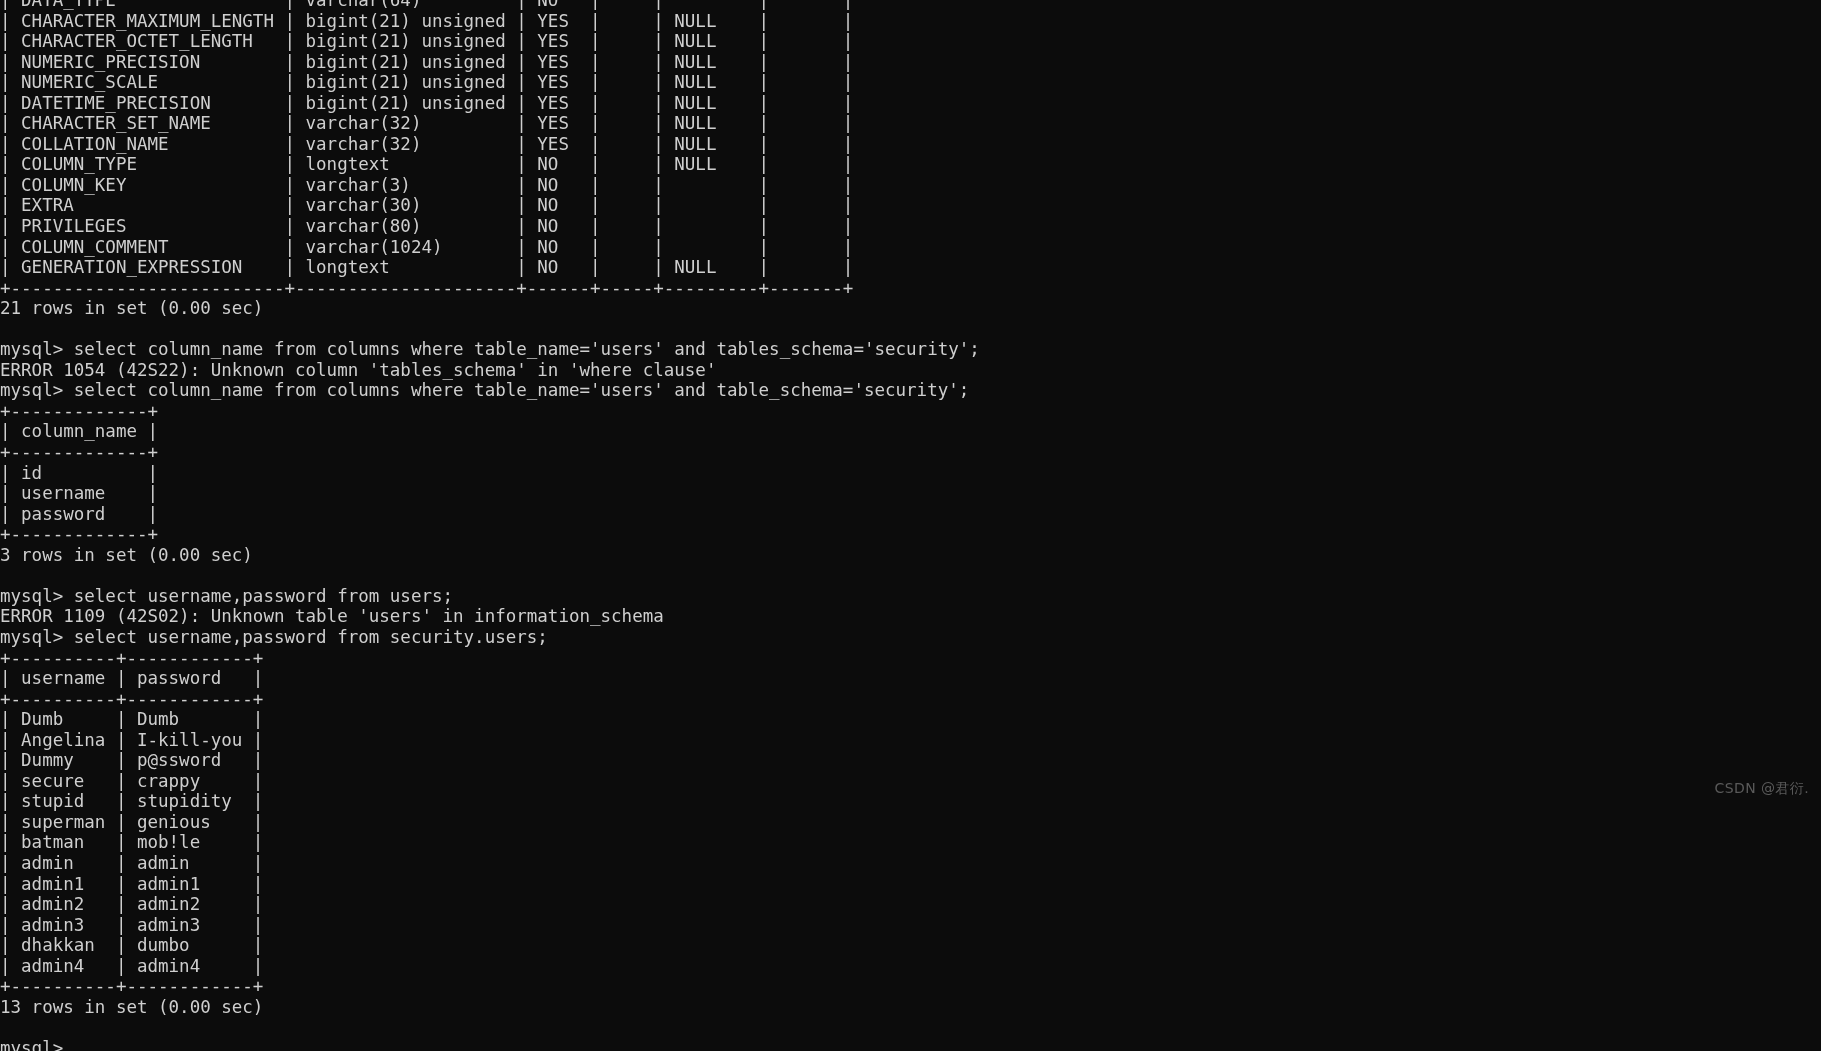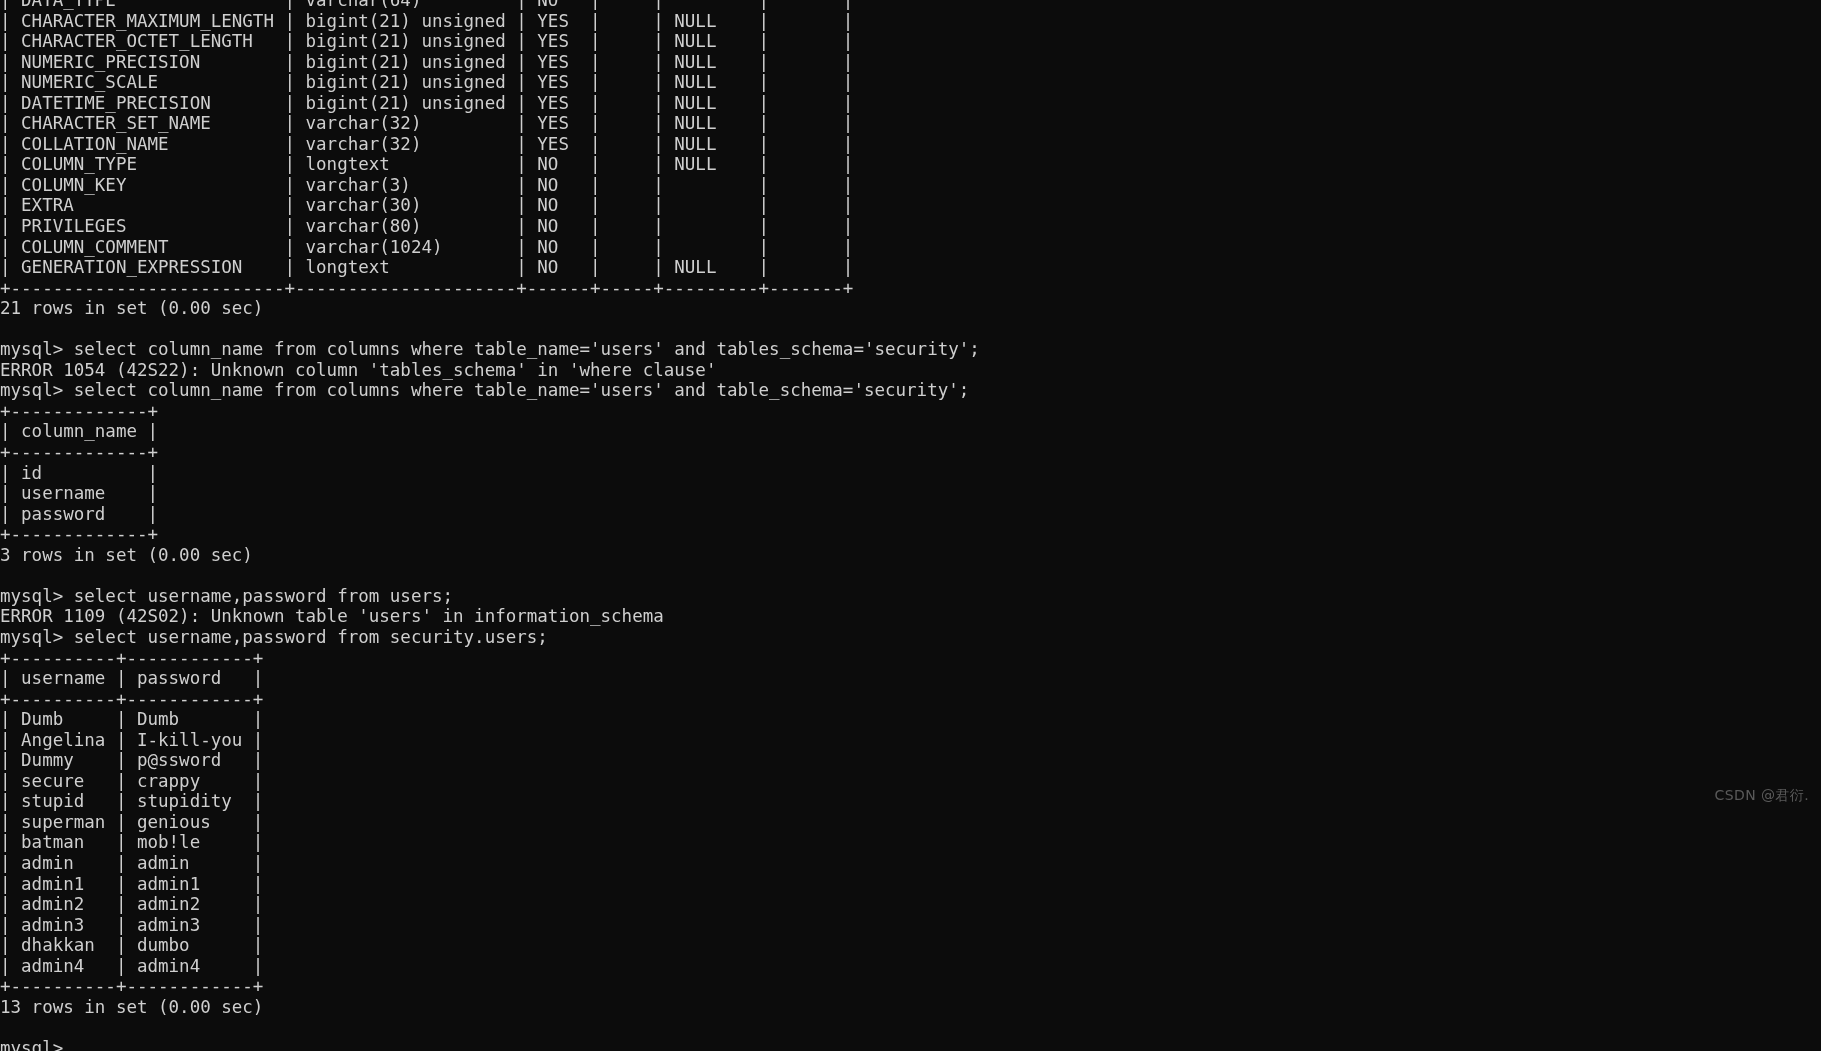--- a/index.html
+++ b/index.html
@@ -38,21 +38,21 @@
   .line {
     white-space: pre;
     height: 20.55px;
     line-height: 20.55px;
     color: #cfcfcf;
   }
   .line.blank { color: transparent; }
   .watermark {
     position: absolute;
     right: 12px;
-    bottom: 0;
+    bottom: 7px;
     color: #5a5a5a;
     font-family: "DejaVu Sans", "Liberation Sans", sans-serif;
     font-size: 14px;
     letter-spacing: 0.4px;
     line-height: 18px;
     white-space: pre;
   }
 </style>
 </head>
 <body>

